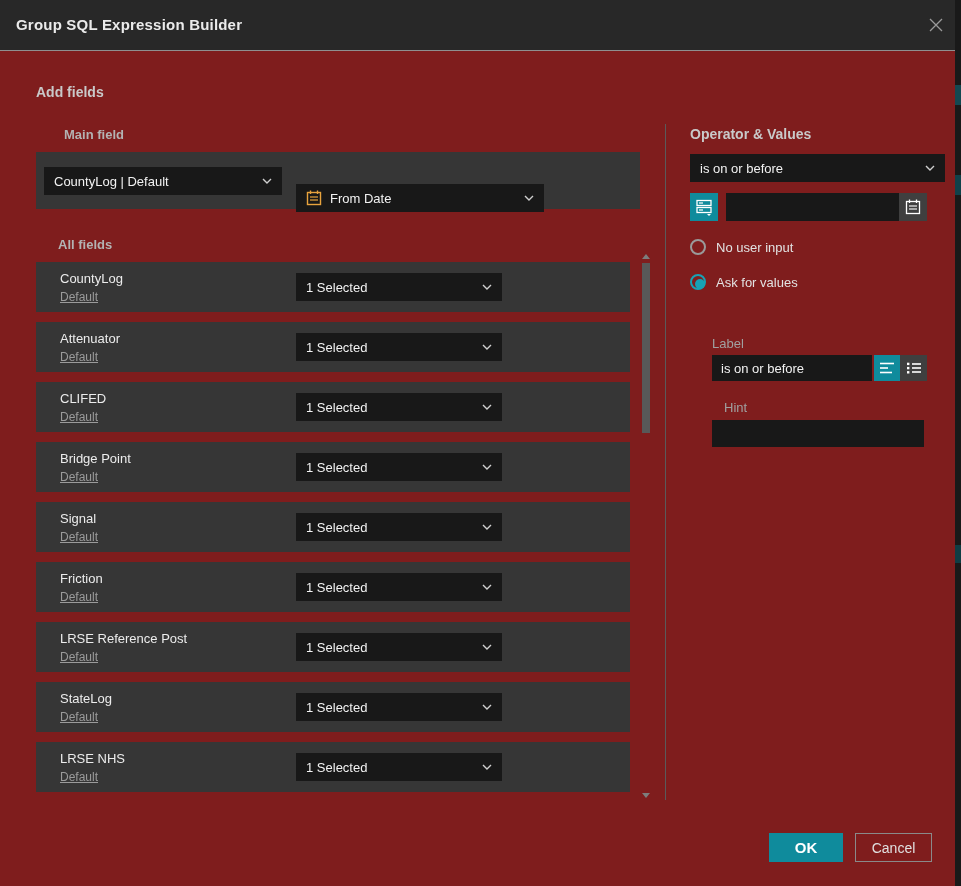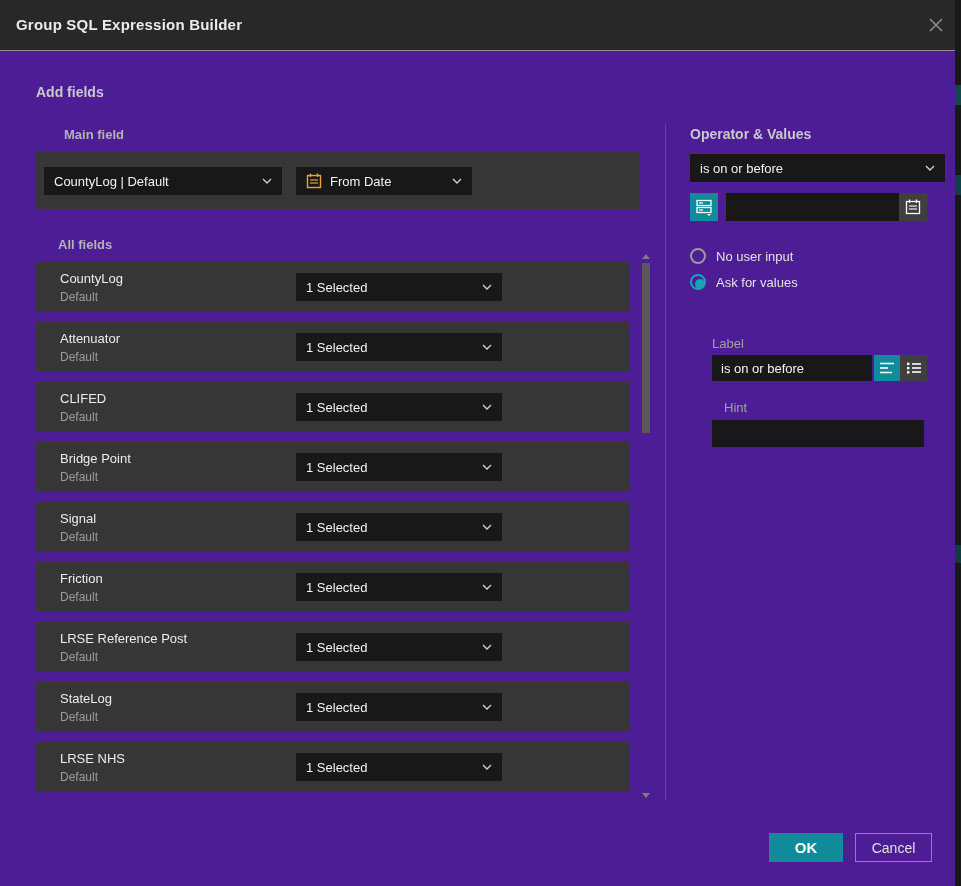--- a/index.html
+++ b/index.html
@@ -2,21 +2,21 @@
 <html><head>
 <meta charset="utf-8">
 <style>
   * { margin: 0; padding: 0; box-sizing: border-box; }
   html, body { background: #111; }
   body { font-family: "Liberation Sans", sans-serif; }
 
   .stage {
     position: relative;
     width: 961px; height: 886px;
-    background: #4c1d95;
+    background: #7f1d1d;
     overflow: hidden;
     color: #e6e6e6;
   }
 
   
   .titlebar {
     position: absolute; left: 0; top: 0; width: 955px; height: 51px;
     background: #282828;
     border-bottom: 1px solid #8f8f8f;
   }
@@ -57,21 +57,21 @@
 
   
   .fields-list { position: absolute; left: 36px; top: 262px; width: 594px; }
   .field-row {
     position: relative; height: 50px; background: #363636; margin-bottom: 10px;
   }
   .field-row .fname {
     position: absolute; left: 24px; top: 9px; font-size: 13px; color: #ececec;
   }
   .field-row .fsub {
-    position: absolute; left: 24px; top: 28px; font-size: 12px; color: #9b9b9b;
+    position: absolute; left: 24px; top: 28px; font-size: 12px; color: #9b9b9b; text-decoration: underline;
   }
   .field-row .select { left: 260px; top: 11px; width: 206px; }
 
   
   .scroll-arrow {
     position: absolute; width: 0; height: 0; border-left: 4px solid transparent;
     border-right: 4px solid transparent;
   }
   .scroll-up   { left: 642px; top: 254px; border-bottom: 5px solid #7d7d7d; }
   .scroll-down { left: 642px; top: 793px; border-top: 5px solid #7d7d7d; }
@@ -162,21 +162,21 @@
   <div class="group-label" style="left:36px; top:127px;padding-left:28px;">Main field</div>
   <div class="main-field-panel">
     <div class="select" style="left:8px; top:15px; width:238px;">
       <span>CountyLog | Default</span>
       <span class="chev">
         <svg width="10" height="6" viewBox="0 0 10 6">
             <path d="M1 1 L5 5 L9 1" stroke="#cfcfcf" stroke-width="1.4" fill="none"></path>
           </svg>
       </span>
     </div>
-    <div class="select" style="left:260px; top:15px; width:176px;justify-content:flex-end;">
+    <div class="select" style="left:260px; top:32px; width:248px;justify-content:flex-end;">
       <svg width="16" height="16" viewBox="0 0 16 16">
         <rect x="1.5" y="2.5" width="13" height="12" fill="none" stroke="#e8a33d" stroke-width="1.4"></rect>
         <line x1="4.5" y1="0.5" x2="4.5" y2="4" stroke="#e8a33d" stroke-width="1.4"></line>
         <line x1="11.5" y1="0.5" x2="11.5" y2="4" stroke="#e8a33d" stroke-width="1.4"></line>
         <line x1="4" y1="7" x2="12" y2="7" stroke="#e8a33d" stroke-width="1.2"></line>
         <line x1="4" y1="10" x2="12" y2="10" stroke="#e8a33d" stroke-width="1.2"></line>
       </svg>
       <span>From Date</span>
       <span class="chev">
         <svg width="10" height="6" viewBox="0 0 10 6">
@@ -338,21 +338,21 @@
   <div class="icon-btn gray" style="left:899px; top:193px;">
     <svg width="16" height="16" viewBox="0 0 16 16">
       <rect x="1.5" y="2.5" width="13" height="12" fill="none" stroke="#ffffff" stroke-width="1.3"></rect>
       <line x1="4.5" y1="0.5" x2="4.5" y2="4" stroke="#ffffff" stroke-width="1.3"></line>
       <line x1="11.5" y1="0.5" x2="11.5" y2="4" stroke="#ffffff" stroke-width="1.3"></line>
       <line x1="4" y1="7" x2="12" y2="7" stroke="#ffffff" stroke-width="1.1"></line>
       <line x1="4" y1="10" x2="12" y2="10" stroke="#ffffff" stroke-width="1.1"></line>
     </svg>
   </div>
 
-  <div class="radio-row" style="top:248px;align-items:flex-end;">
+  <div class="radio-row" style="top:239px;align-items:flex-end;">
     <span class="radio-outer"></span>
     <span class="radio-label">No user input</span>
   </div>
   <div class="radio-row" style="top:274px;">
     <span class="radio-outer on"></span>
     <span class="radio-label">Ask for values</span>
   </div>
 
 
   <div class="mini-label" style="left:712px; top:336px;text-align:right;">Label</div>

